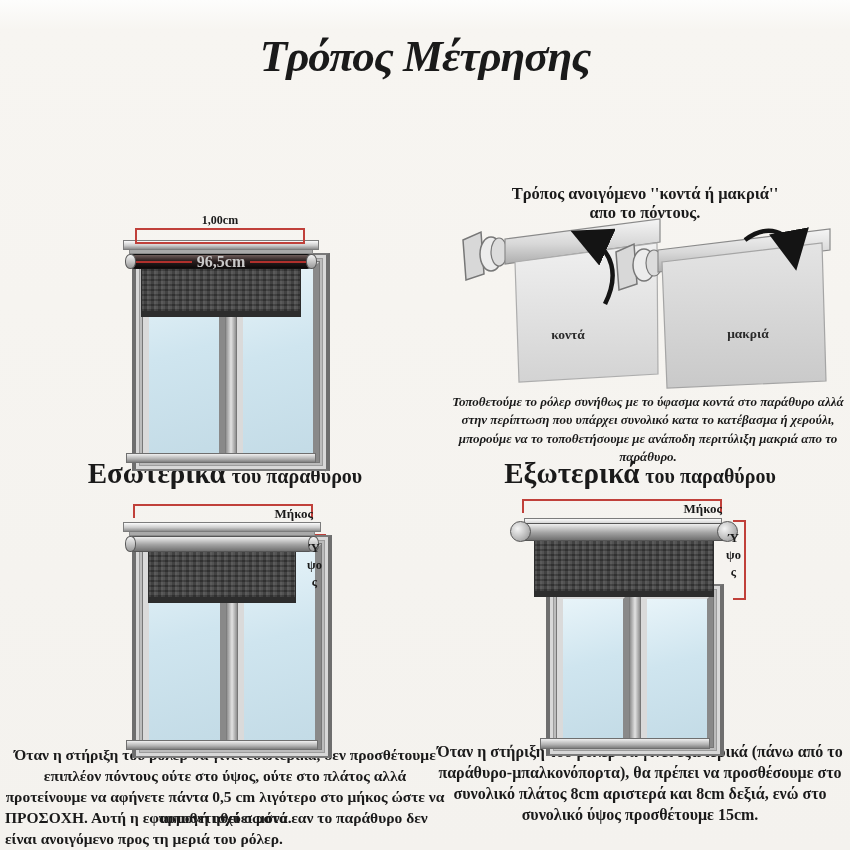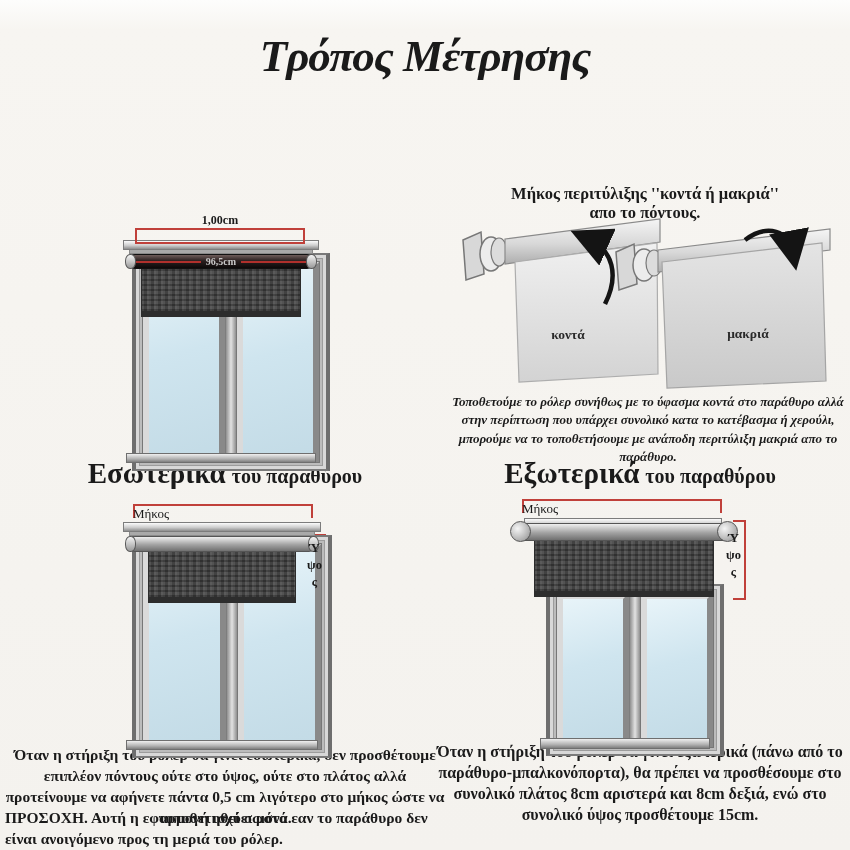--- a/index.html
+++ b/index.html
@@ -29,21 +29,21 @@
   
   .h-bracket{border-top:2px solid var(--red);}
   .h-bracket::before,.h-bracket::after{content:"";position:absolute;top:0;height:12px;border-left:2px solid var(--red);}
   .h-bracket::before{left:0;}
   .h-bracket::after{right:0;}
   .v-bracket{border-right:2px solid var(--red);}
   .v-bracket::before,.v-bracket::after{content:"";position:absolute;right:0;width:11px;border-top:2px solid var(--red);}
   .v-bracket::before{top:0;}
   .v-bracket::after{bottom:0;}
   .measure-rect{border:2px solid var(--red);background:transparent;z-index:7;}
-  .m-label{text-align:left;font-size:13px;font-weight:400;}
+  .m-label{text-align:right;font-size:13px;font-weight:700;}
   .m-label-sm{text-align:center;font-size:12px;font-weight:600;}
   .v-label{width:15px;word-break:break-all;text-align:center;font-size:12.5px;font-weight:600;line-height:1.35;z-index:8;}
   
   .lintel{background:linear-gradient(180deg,#fbfbfb,#cdcdcd 55%,#8d8d8d);border:1px solid #7c7c7c;z-index:4;}
   .sublintel{background:#a9a9a9;border:1px solid #8a8a8a;border-top:none;z-index:3;}
   .win-frame{background:#bcbcbc;border:2px solid #7a7a7a;border-left:4px solid #6e6e6e;border-right:4px solid #6e6e6e;
     box-shadow:inset 0 0 0 3px #d8d8d8, inset 0 0 0 4px #9c9c9c;
     display:flex;gap:0;padding:7px;z-index:2;}
   .casement{flex:1;background:#c9c9c9;border:6px solid #b0b0b0;border-color:#dadada #898989 #898989 #dadada;box-shadow:0 0 0 1px #777;}
   .glass{width:100%;height:100%;background:linear-gradient(165deg,#e8f4f9 0%,#cfe5ef 45%,#c3dbe6 100%);}
@@ -56,21 +56,21 @@
     border:1px solid #2c2c2c;border-top:none;z-index:5;}
   .fabric::after{content:"";position:absolute;left:0;right:0;bottom:0;height:5px;background:#2d2d2d;}
   .tube{border-radius:7px;z-index:6;display:flex;align-items:center;}
   .tube-gray{background:linear-gradient(180deg,#efefef,#a2a2a2 55%,#707070);border:1px solid #555;}
   .tube-dark{background:linear-gradient(180deg,#6f5d5b,#2a2020 45%,#0c0909);border:1px solid #111;}
   .tube-cap::before,.tube-cap::after{content:"";position:absolute;top:-1px;width:9px;height:100%;border-radius:45%;
     background:linear-gradient(180deg,#f4f4f4,#9a9a9a);border:1px solid #5a5a5a;}
   .tube-cap::before{left:-4px;}
   .tube-cap::after{right:-4px;}
   .tube-line{flex:1;height:2px;background:#b0302c;margin:0 5px;}
-  .tube-label{font-size:10px;font-weight:600;color:#c9c9c9;white-space:nowrap;}
+  .tube-label{font-size:16px;font-weight:600;color:#c9c9c9;white-space:nowrap;}
   .endcap{width:19px;height:19px;border-radius:50%;z-index:7;border:1px solid #555;
     background:radial-gradient(circle at 35% 35%, #f5f5f5, #bdbdbd 55%, #8b8b8b);}
   svg text{font-family:"Liberation Serif","DejaVu Serif",serif;}
 </style>
 </head>
 <body>
 
 <div class="canvas">
 
   <div class="abs page-title">Τρόπος Μέτρησης</div>
@@ -93,21 +93,21 @@
     <div class="abs fabric" style="left:33px;top:55px;width:158px;height:49px;"></div>
     <div class="abs tube tube-dark tube-cap" style="left:20px;top:42px;width:184px;height:13px;">
       <span class="tube-line"></span>
       <span class="tube-label">96,5cm</span>
       <span class="tube-line"></span>
     </div>
     <div class="abs sill" style="left:18px;top:241px;width:188px;height:8px;"></div>
   </div>
 
   <div class="abs wrap-heading">
-    <div>Μήκος περιτύλιξης ''κοντά ή μακριά''</div>
+    <div>Τρόπος ανοιγόμενο ''κοντά ή μακριά''</div>
     <div>απο το πόντους.</div>
   </div>
 
   <svg class="abs" style="left:455px;top:212px;" width="385" height="180" viewBox="0 0 385 180">
     <defs>
       <linearGradient id="rollg" x1="0" y1="0" x2="0" y2="1">
         <stop offset="0" stop-color="#f5f5f5"></stop>
           <stop offset="0.55" stop-color="#d8d8d8"></stop>
           <stop offset="1" stop-color="#aeaeae"></stop>
       </linearGradient>

